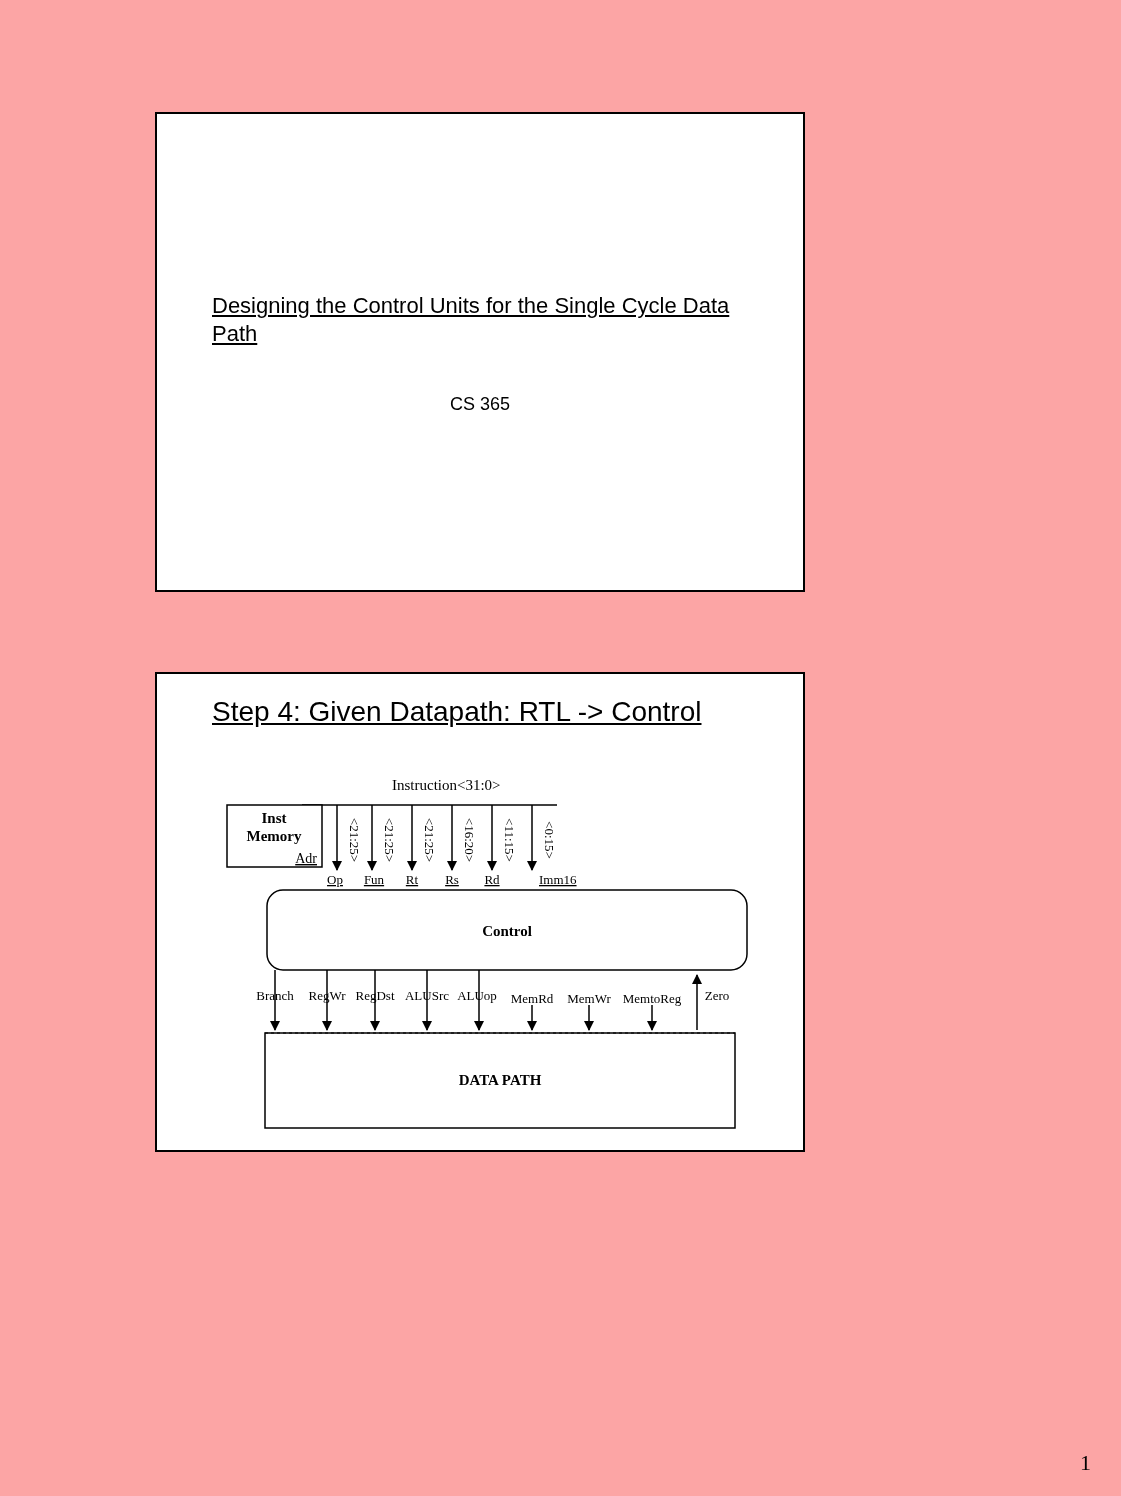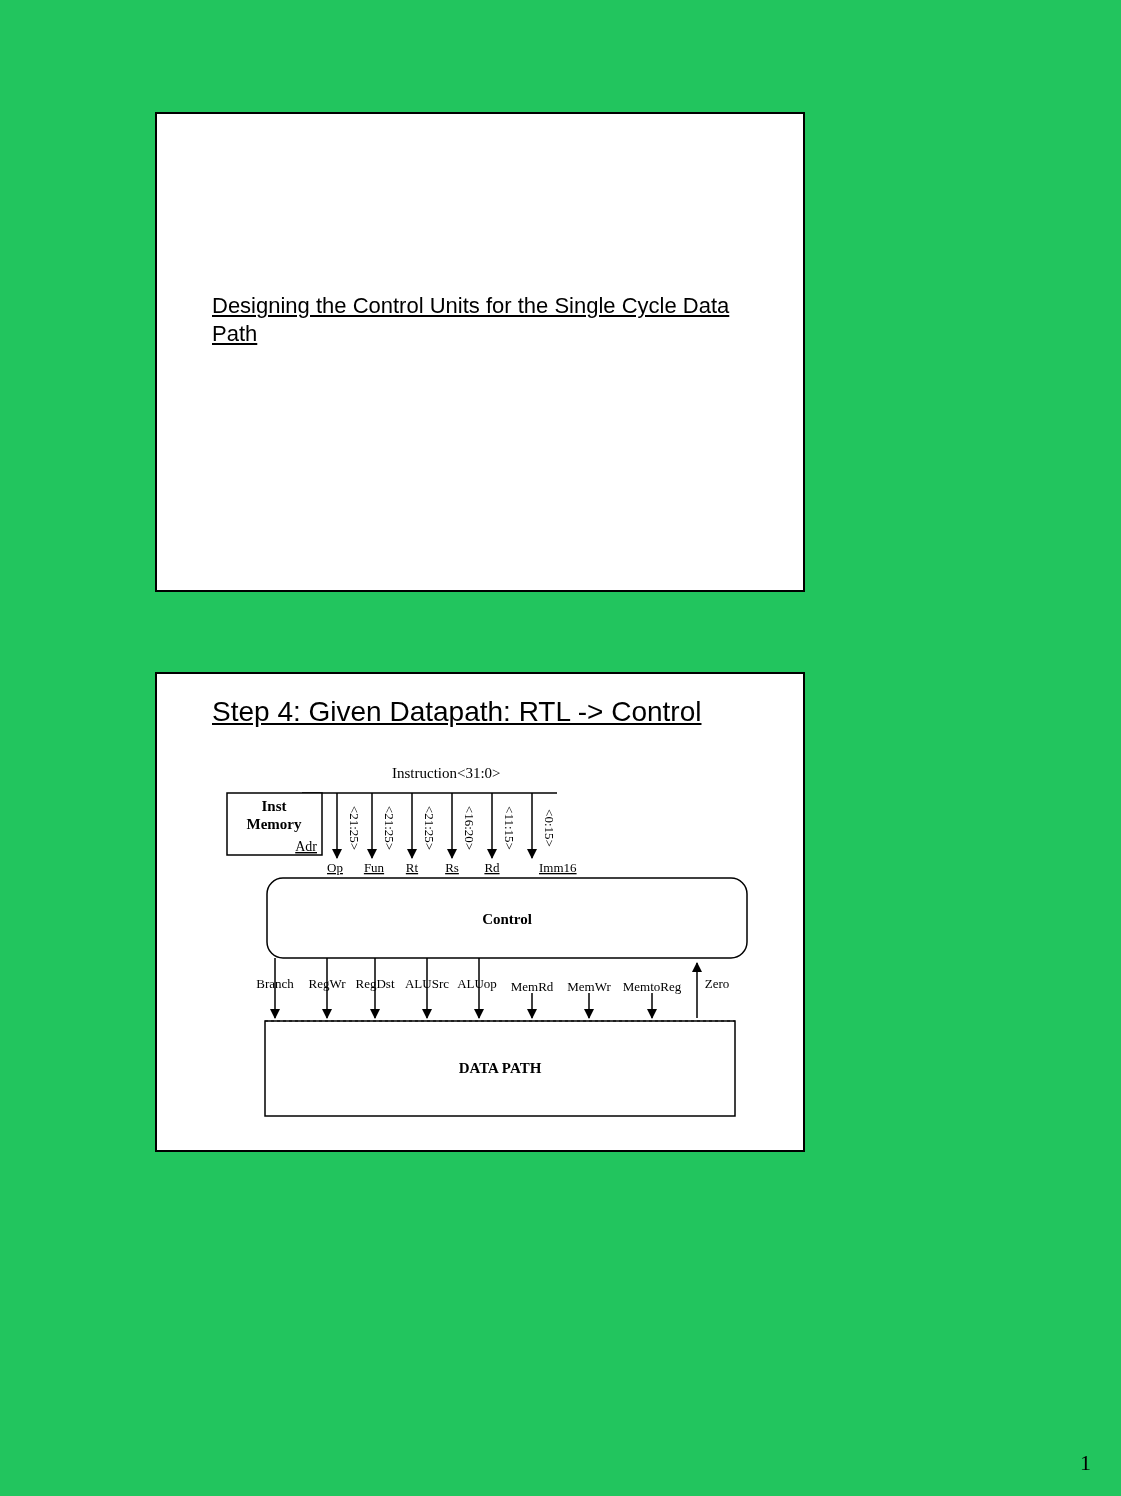--- a/index.html
+++ b/index.html
@@ -6,21 +6,21 @@
     margin: 0;
     padding: 0;
     background: #fff;
     font-family: Arial, Helvetica, sans-serif;
     color: #000;
   }
   .page {
     width: 1121px;
     height: 1496px;
     position: relative;
-    background: #22c55e;
+    background: #fca5a5;
   }
   .slide {
     position: absolute;
     border: 2px solid #000;
     background: #fff;
     box-sizing: border-box;
   }
   .slide1 {
     left: 155px;
     top: 112px;
@@ -53,40 +53,41 @@
   .s2-title {
     position: absolute;
     left: 55px;
     top: 22px;
     font-size: 28px;
     text-decoration: underline;
   }
   .svgwrap {
     position: absolute;
     left: 0;
-    top: 64px;
+    top: 76px;
     width: 650px;
     height: 420px;
   }
   .pagenum {
     position: absolute;
     right: 30px;
     bottom: 20px;
     font-size: 22px;
     font-family: "Times New Roman", serif;
   }
   svg text { font-family: "Times New Roman", serif; }
 </style>
 </head>
 <body>
 
 <div class="page">
 
   <div class="slide slide1">
     <div class="s1-title">Designing the Control Units for the Single Cycle Data Path</div>
+    <div class="s1-sub">CS 365</div>
   </div>
 
   <div class="slide slide2">
     <div class="s2-title">Step 4: Given Datapath: RTL -&gt; Control</div>
 
     <div class="svgwrap">
       <svg viewBox="0 0 650 420" width="650" height="420">
 
         <defs>
           <marker id="ah" viewBox="0 0 10 10" refX="9" refY="5" markerWidth="7" markerHeight="7" orient="auto-start-reverse">

